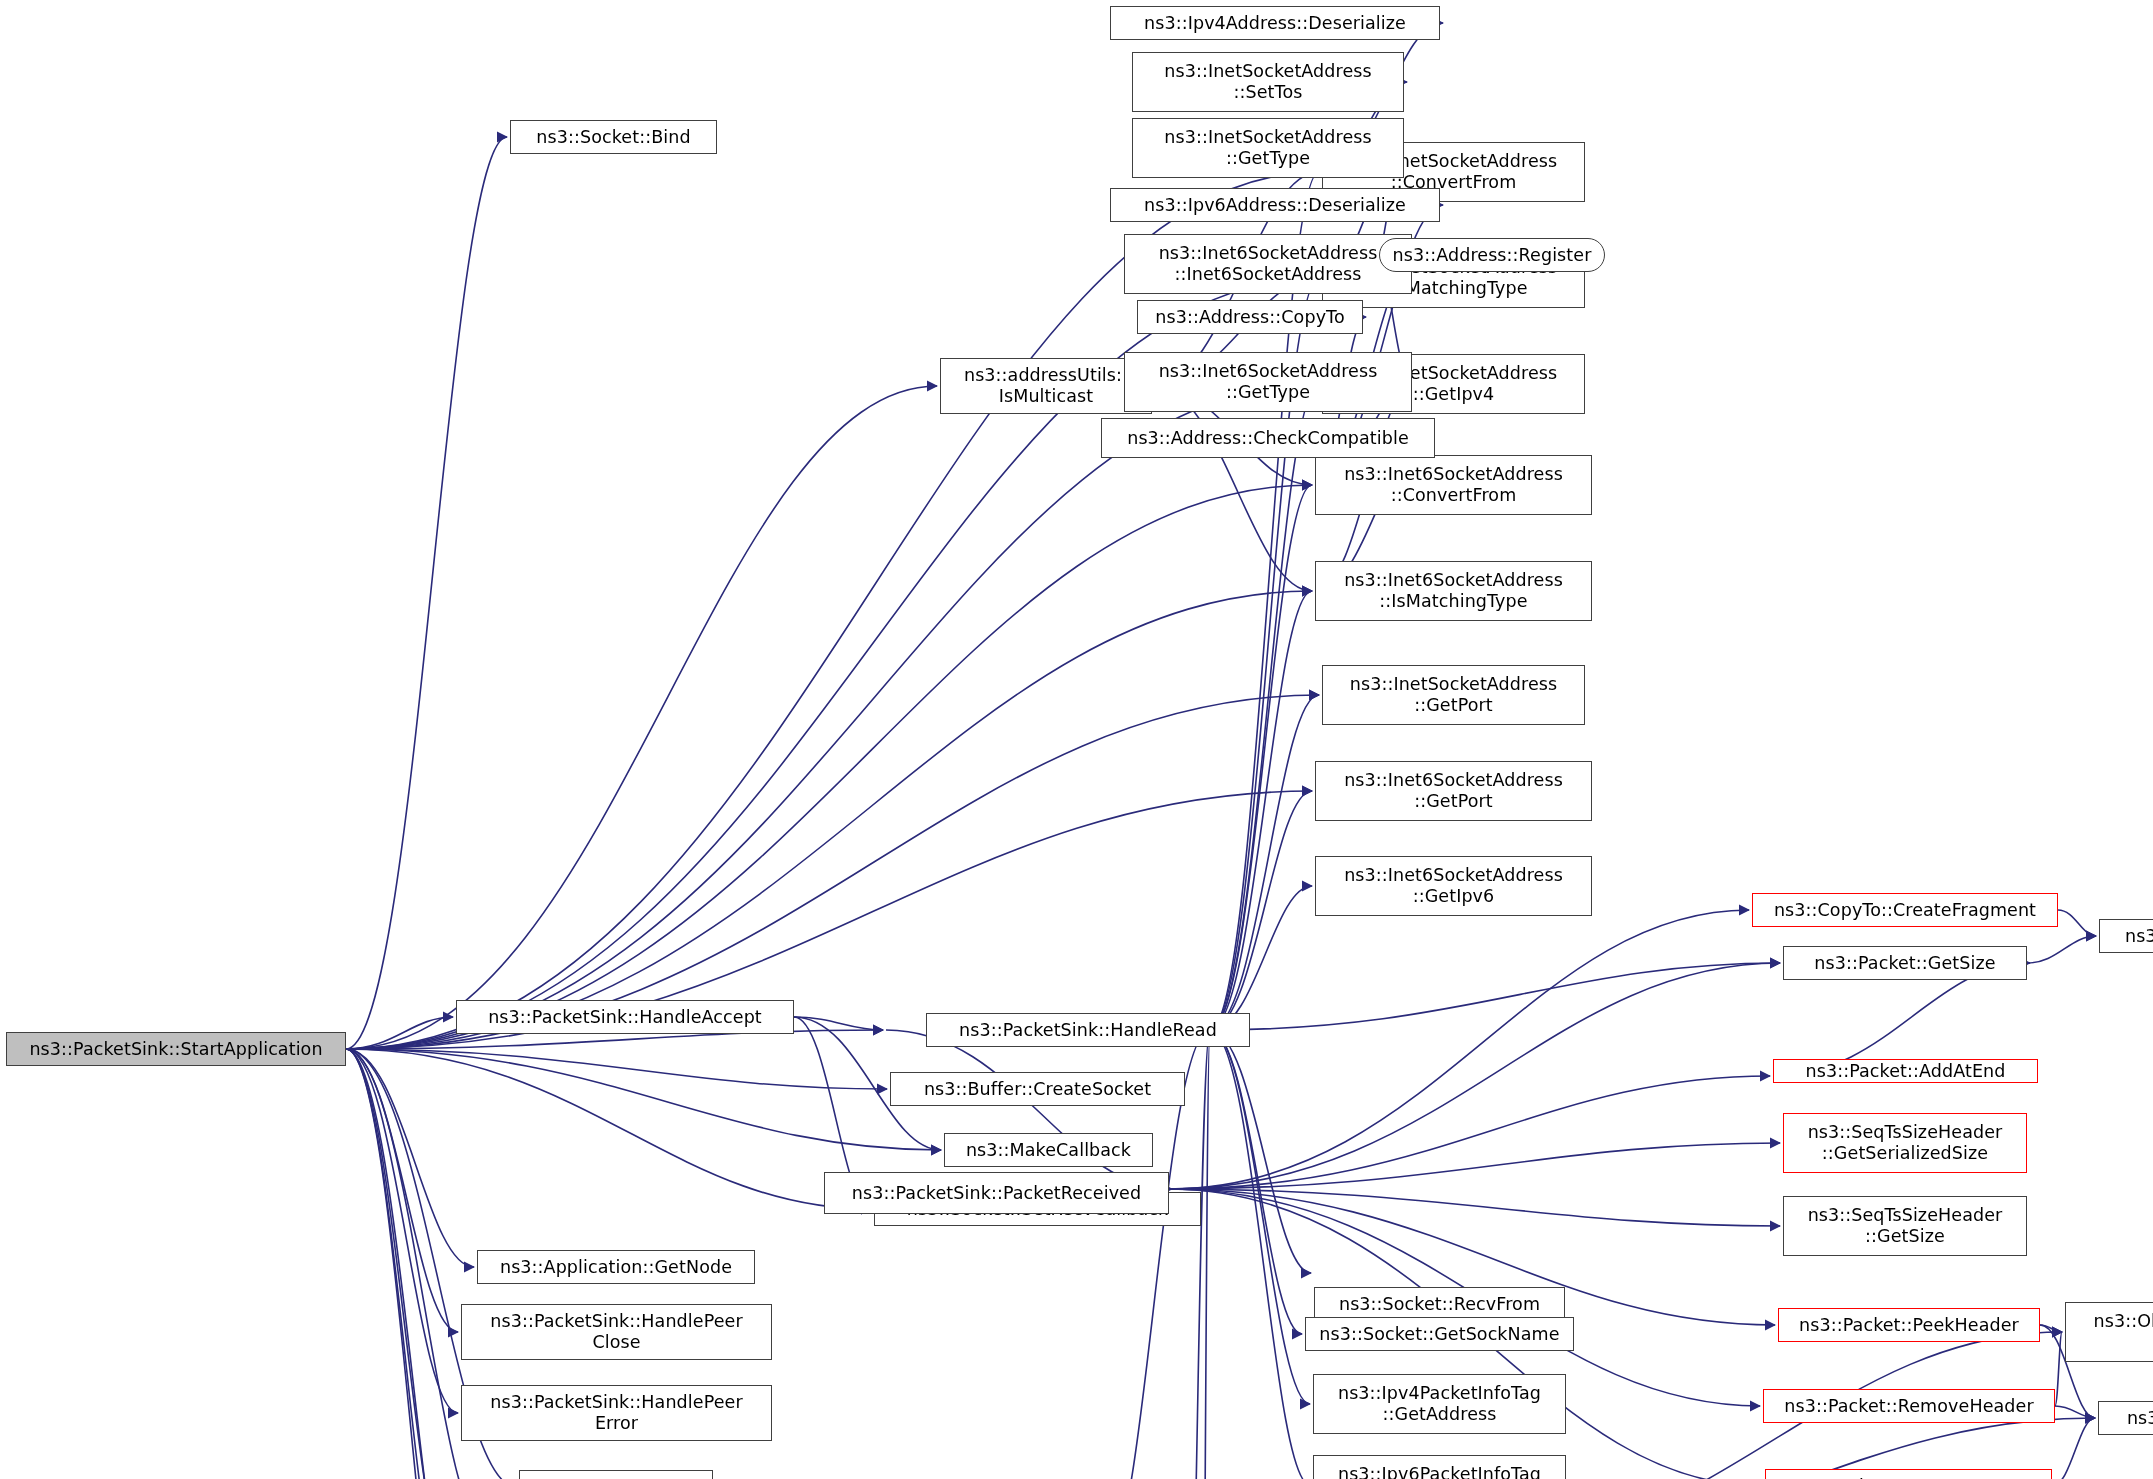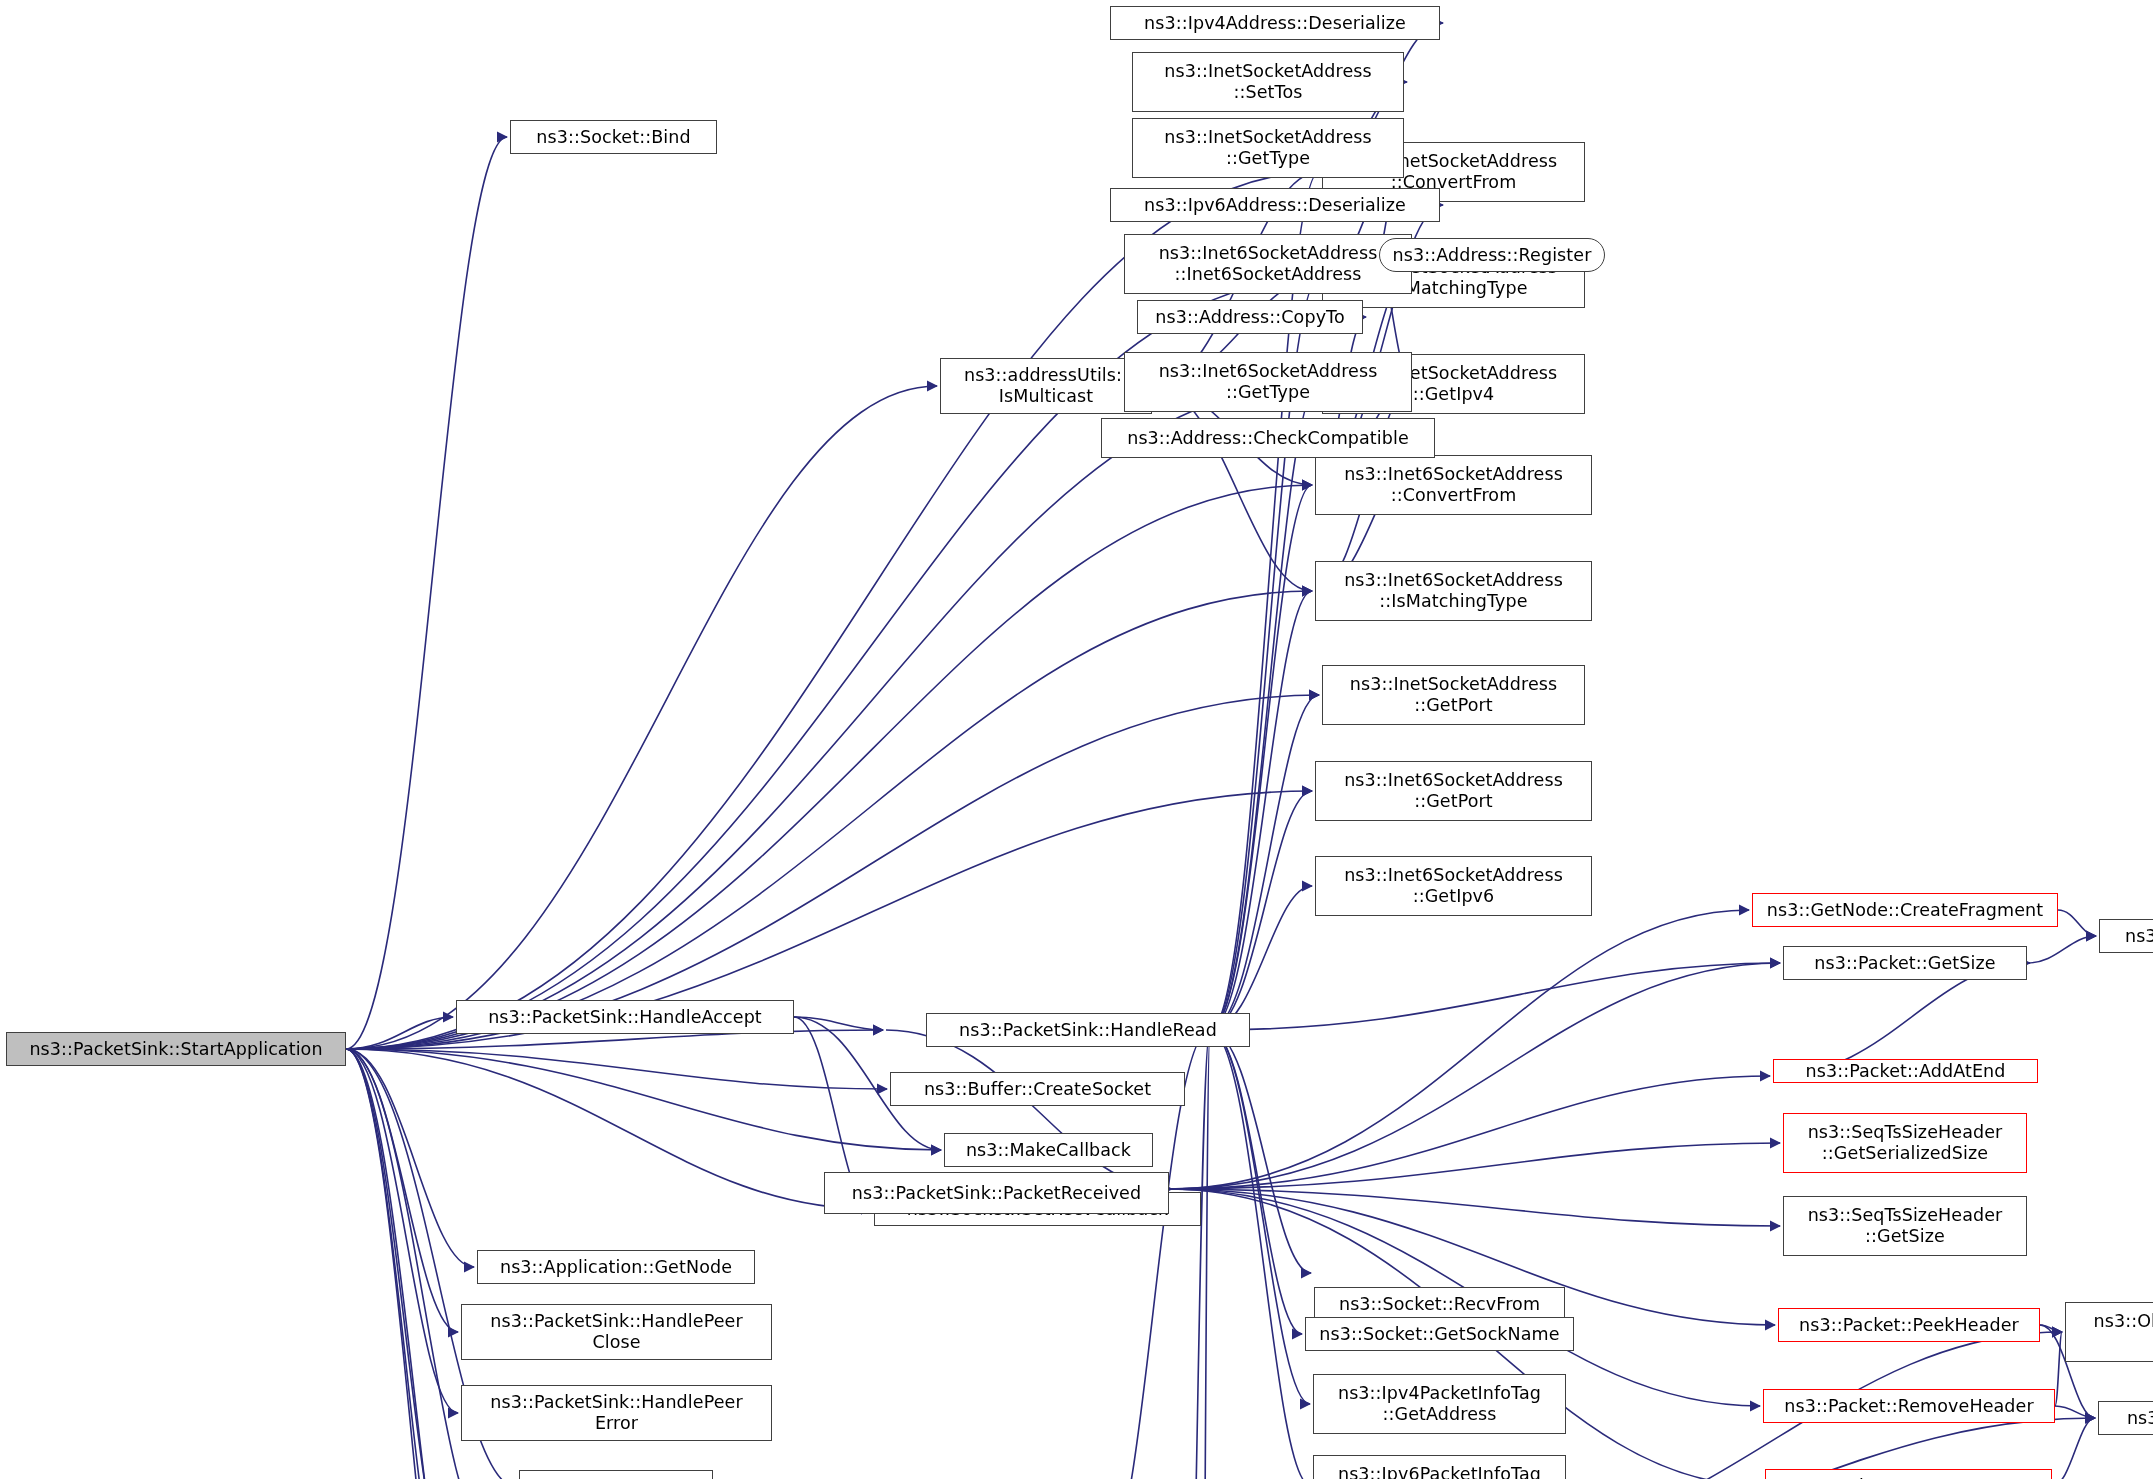--- a/index.html
+++ b/index.html
@@ -190,21 +190,21 @@
 ::GetType</div>
       <div class="node" style="left: 1093px; top: 418px; width: 334px; height: 40px; margin-left: 8px;">ns3::Address::CheckCompatible</div>
       <div class="node" style="left: 1379px; top: 238px; width: 226px; height: 34px; border-radius: 17px;">ns3::Address::Register</div>
       <div class="node" style="left: 824px; top: 1172px; width: 345px; height: 42px;">ns3::PacketSink::PacketReceived</div>
       <div class="node" style="left: 1314px; top: 1256px; width: 251px; height: 34px; margin-top: 31px;">ns3::Socket::RecvFrom</div>
       <div class="node" style="left: 1305px; top: 1317px; width: 269px; height: 34px;">ns3::Socket::GetSockName</div>
       <div class="node" style="left: 1313px; top: 1374px; width: 253px; height: 60px;">ns3::Ipv4PacketInfoTag
 ::GetAddress</div>
       <div class="node" style="left: 1313px; top: 1455px; width: 253px; height: 60px;">ns3::Ipv6PacketInfoTag
 ::GetAddress</div>
-      <div class="node red" style="left: 1752px; top: 893px; width: 306px; height: 34px;">ns3::GetNode::CreateFragment</div>
+      <div class="node red" style="left: 1752px; top: 893px; width: 306px; height: 34px;">ns3::CopyTo::CreateFragment</div>
       <div class="node" style="left: 1783px; top: 946px; width: 244px; height: 34px;">ns3::Packet::GetSize</div>
       <div class="node" style="left: 2099px; top: 919px; width: 229px; height: 34px;">ns3::Buffer::GetSize</div>
       <div class="node red" style="left: 1773px; top: 1059px; width: 265px; height: 24px;">ns3::Packet::AddAtEnd</div>
       <div class="node red" style="left: 1783px; top: 1113px; width: 244px; height: 60px;">ns3::SeqTsSizeHeader
 ::GetSerializedSize</div>
       <div class="node" style="left: 1783px; top: 1196px; width: 244px; height: 60px;">ns3::SeqTsSizeHeader
 ::GetSize</div>
       <div class="node red" style="left: 1778px; top: 1308px; width: 262px; height: 34px;">ns3::Packet::PeekHeader</div>
       <div class="node red" style="left: 1763px; top: 1389px; width: 292px; height: 34px;">ns3::Packet::RemoveHeader</div>
       <div class="node red" style="left: 1765px; top: 1469px; width: 287px; height: 34px;">ns3::Packet::RemoveAtStart</div>

